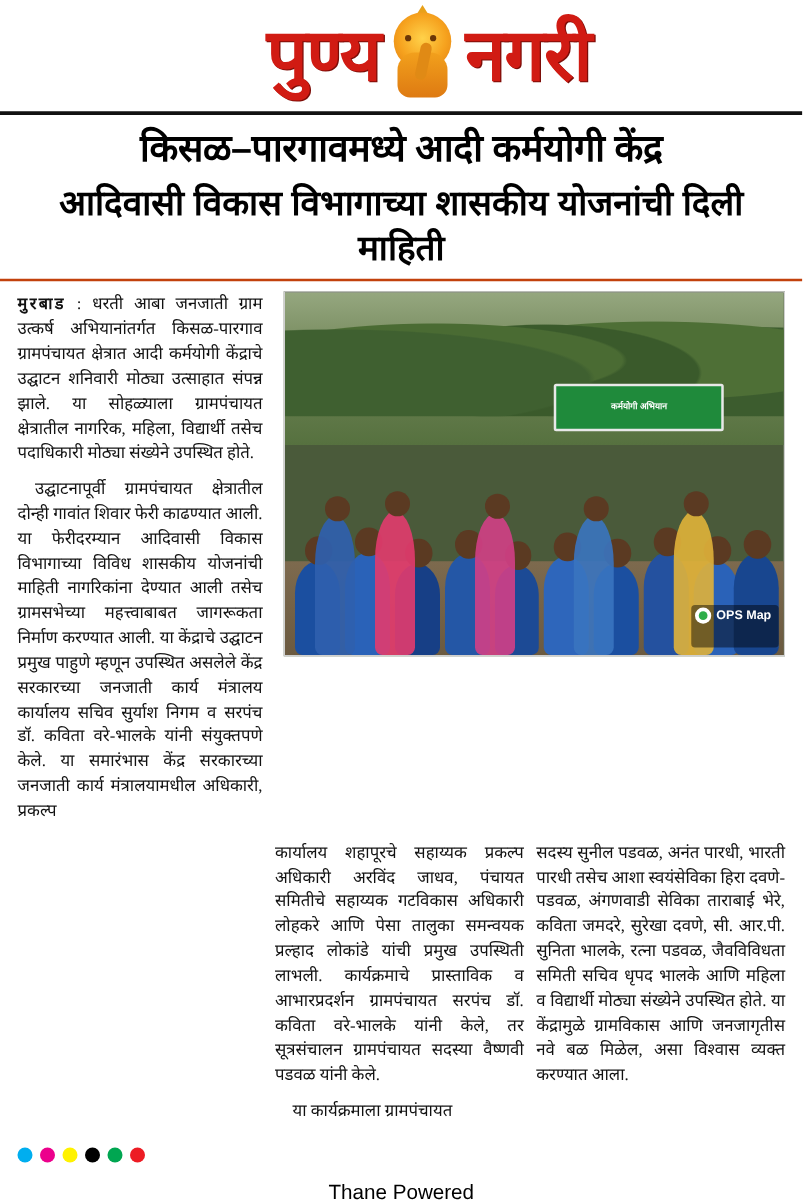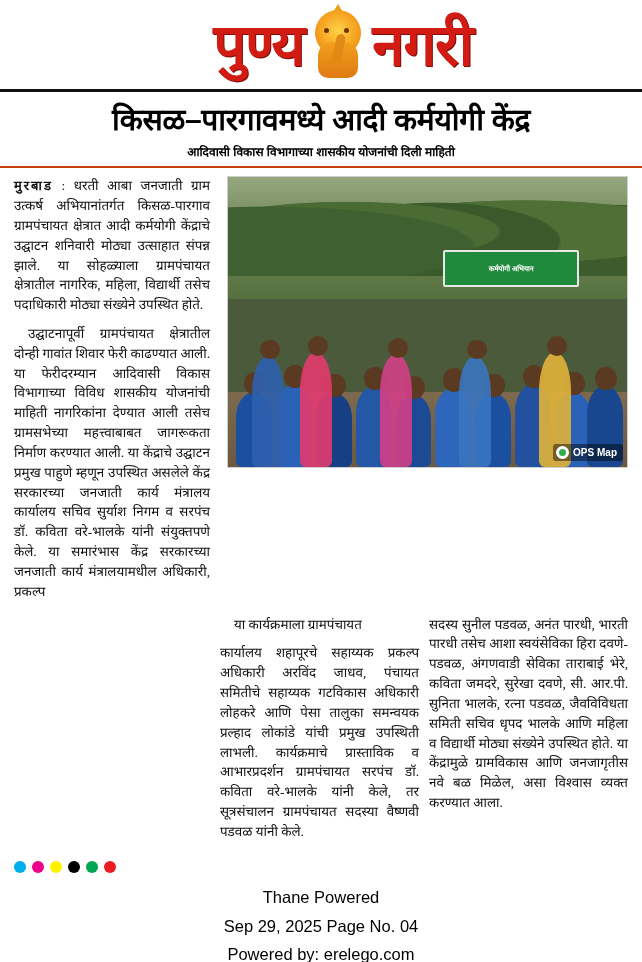--- a/index.html
+++ b/index.html
@@ -100,21 +100,21 @@
     font-family: "Liberation Sans", sans-serif;
     font-size: 30px;
     font-weight: bold;
     color: #000;
     text-align: center;
     line-height: 1.22;
     letter-spacing: -0.3px;
   }
   .subheadline {
     font-family: "Liberation Sans", sans-serif;
-    font-size: 12px;
+    font-size: 28px;
     font-weight: bold;
     color: #000;
     text-align: center;
     line-height: 1.3;
     margin-top: 6px;
   }
 
   
   .content {
     padding: 8px 14px 0 14px;
@@ -205,21 +205,21 @@
     background: #5b3a22;
   }
   .ph-watermark {
     position: absolute;
     right: 4px;
     bottom: 6px;
     display: flex;
     align-items: center;
     gap: 4px;
     background: rgba(0,0,0,0.45);
-    padding: 2px 6px 2px 3px;
+    padding: 2px 6px 19px 3px;
     border-radius: 3px;
   }
   .ph-watermark .wm-dot {
     width: 13px; height: 13px; border-radius: 50%;
     background: #fff;
     position: relative;
   }
   .ph-watermark .wm-dot:after {
     content: "";
     position: absolute; left: 3px; top: 3px;
@@ -344,22 +344,22 @@
             <span class="wm-dot"></span>
             <span class="wm-text">OPS Map</span>
           </div>
         </div>
       </div>
     </div>
 
     <div class="bottom-row">
       <div class="col bcol"></div>
       <div class="col bcol mid">
+        <p class="para first">कार्यालय शहापूरचे सहाय्यक प्रकल्प अधिकारी अरविंद जाधव, पंचायत समितीचे सहाय्यक गटविकास अधिकारी लोहकरे आणि पेसा तालुका समन्वयक प्रल्हाद लोकांडे यांची प्रमुख उपस्थिती लाभली. कार्यक्रमाचे प्रास्ताविक व आभारप्रदर्शन ग्रामपंचायत सरपंच डॉ. कविता वरे-भालके यांनी केले, तर सूत्रसंचालन ग्रामपंचायत सदस्या वैष्णवी पडवळ यांनी केले.</p>
         <p class="para">या कार्यक्रमाला ग्रामपंचायत</p>
-        <p class="para first">कार्यालय शहापूरचे सहाय्यक प्रकल्प अधिकारी अरविंद जाधव, पंचायत समितीचे सहाय्यक गटविकास अधिकारी लोहकरे आणि पेसा तालुका समन्वयक प्रल्हाद लोकांडे यांची प्रमुख उपस्थिती लाभली. कार्यक्रमाचे प्रास्ताविक व आभारप्रदर्शन ग्रामपंचायत सरपंच डॉ. कविता वरे-भालके यांनी केले, तर सूत्रसंचालन ग्रामपंचायत सदस्या वैष्णवी पडवळ यांनी केले.</p>
       </div>
       <div class="col bcol right">
         <p class="para first">सदस्य सुनील पडवळ, अनंत पारधी, भारती पारधी तसेच आशा स्वयंसेविका हिरा दवणे-पडवळ, अंगणवाडी सेविका ताराबाई भेरे, कविता जमदरे, सुरेखा दवणे, सी. आर.पी. सुनिता भालके, रत्ना पडवळ, जैवविविधता समिती सचिव धृपद भालके आणि महिला व विद्यार्थी मोठ्या संख्येने उपस्थित होते. या केंद्रामुळे ग्रामविकास आणि जनजागृतीस नवे बळ मिळेल, असा विश्वास व्यक्त करण्यात आला.</p>
       </div>
     </div>
   </div>
 
   <div class="cmyk-bar">
     <span class="cmyk-dot" style="background:#00aeef"></span>
     <span class="cmyk-dot" style="background:#ec008c"></span>

